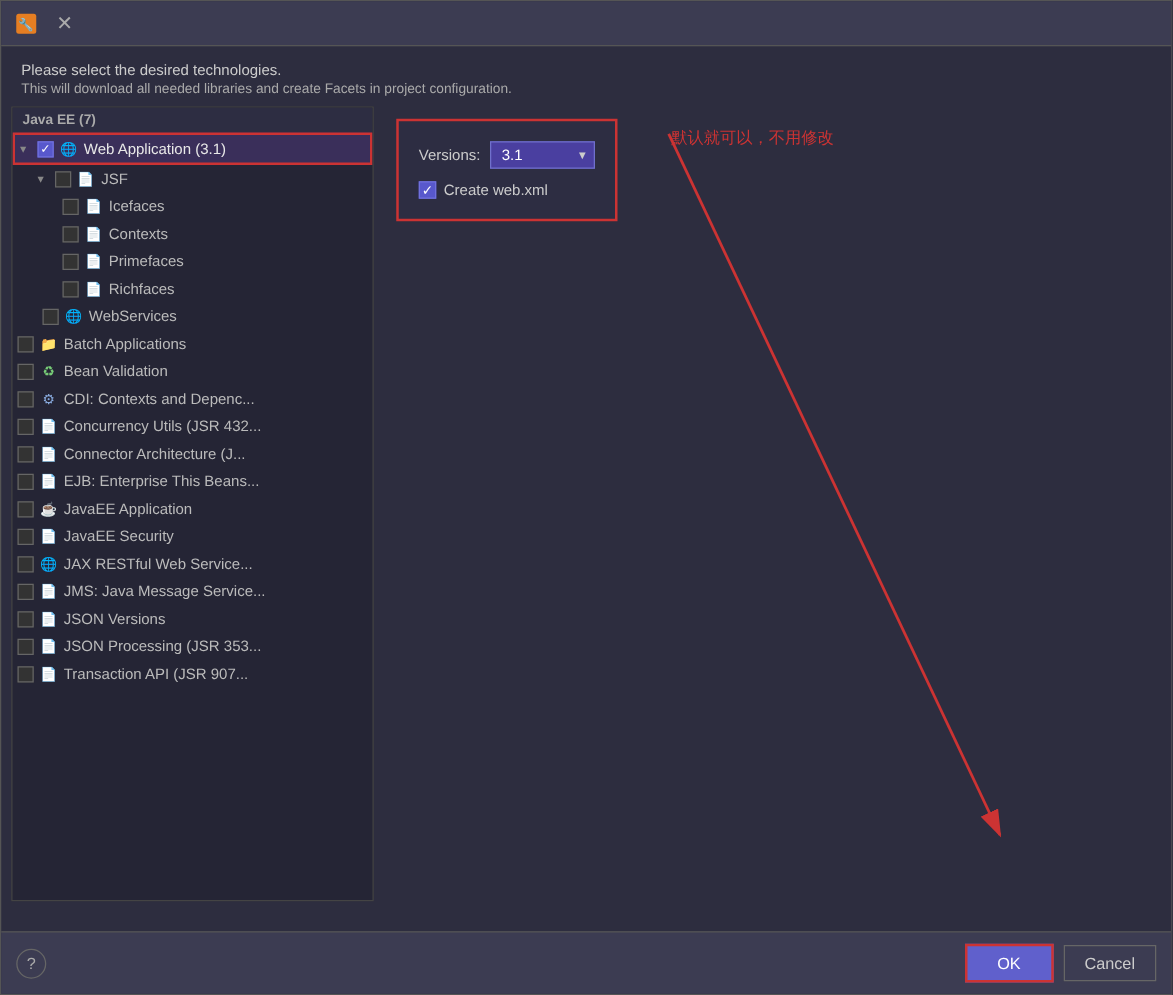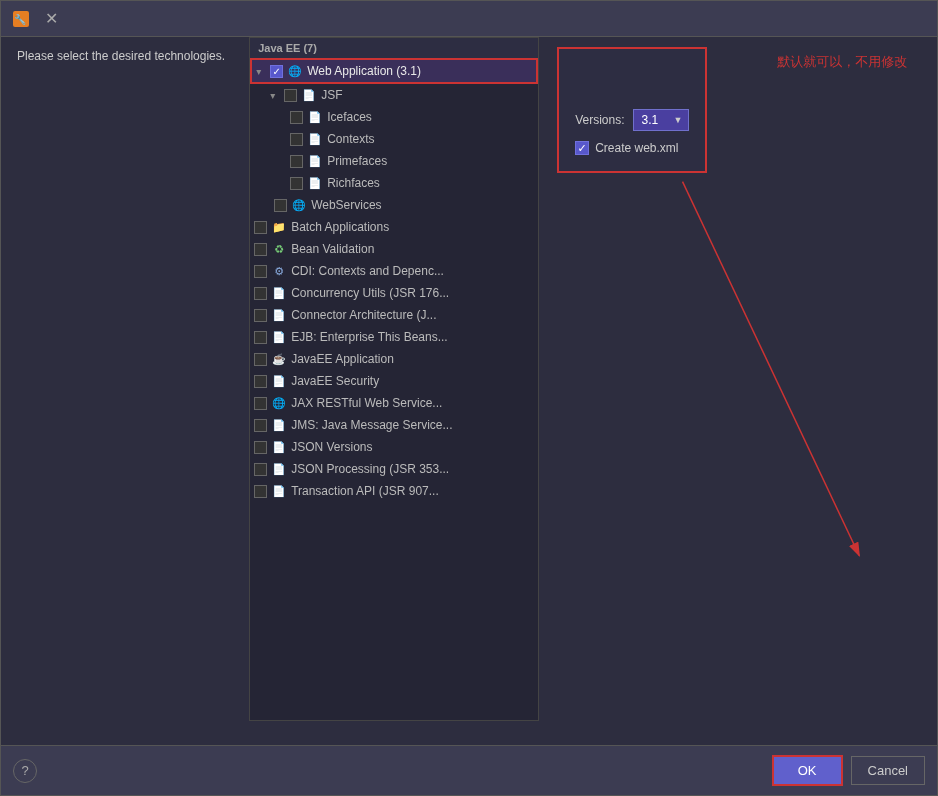--- a/index.html
+++ b/index.html
@@ -44,21 +44,21 @@
     }
     .title-bar-close {
       color: #aaa;
       cursor: pointer;
       font-size: 16px;
       padding: 4px 6px;
     }
     .dialog-body {
       flex: 1;
       display: flex;
-      flex-direction: row;
+      flex-direction: column;
       overflow: hidden;
     }
     .description {
       padding: 12px 16px 8px;
       flex-shrink: 0;
     }
     .description-line1 {
       color: #ccc;
       font-size: 12px;
       margin-bottom: 2px;
@@ -143,36 +143,35 @@
       border: 2px solid #cc3333;
       background: #2d2d42;
       padding: 16px;
       display: inline-block;
       margin: 10px;
     }
     .version-row {
       display: flex;
       align-items: center;
       margin-bottom: 10px;
-      margin-top: 44px;
     }
     .version-label {
       color: #ccc;
       font-size: 12px;
       margin-right: 8px;
     }
     .version-select {
       background: #4a3fa0;
       border: 1px solid #7070cc;
       color: white;
       padding: 3px 20px 3px 8px;
       font-size: 12px;
       appearance: none;
       cursor: pointer;
-      width: 56px;
+      width: 84px;
       position: relative;
     }
     .select-wrapper {
       position: relative;
       display: inline-block;
     }
     .select-wrapper::after {
       content: '▼';
       position: absolute;
       right: 6px;
@@ -269,20 +268,21 @@
         <text x="9" y="13" text-anchor="middle" fill="white" font-size="10" font-weight="bold">🔧</text>
       </svg>
     </div>
     <span class="title-bar-close">✕</span>
   </div>
 
   <div class="dialog-body">
 
     <div class="description">
       <div class="description-line1">Please select the desired technologies.</div>
+      <div class="description-line2">This will download all needed libraries and create Facets in project configuration.</div>
     </div>
 
     <div class="content-area">
 
       <div class="left-panel">
         <div class="section-header">
           <span>Java EE (7)</span>
         </div>
 
         <div class="tree-item web-app-item indent-0">
@@ -343,21 +343,21 @@
 
         <div class="tree-item">
           <span class="checkbox"></span>
           <span class="tree-icon" style="color:#88aadd;">⚙</span>
           <span>CDI: Contexts and Depenc...</span>
         </div>
 
         <div class="tree-item">
           <span class="checkbox"></span>
           <span class="tree-icon" style="color:#cc5555;">📄</span>
-          <span>Concurrency Utils (JSR 176...</span>
+          <span>Concurrency Utils (JSR 432...</span>
         </div>
 
         <div class="tree-item">
           <span class="checkbox"></span>
           <span class="tree-icon" style="color:#cc5555;">📄</span>
           <span>Connector Architecture (J...</span>
         </div>
 
         <div class="tree-item">
           <span class="checkbox"></span>

